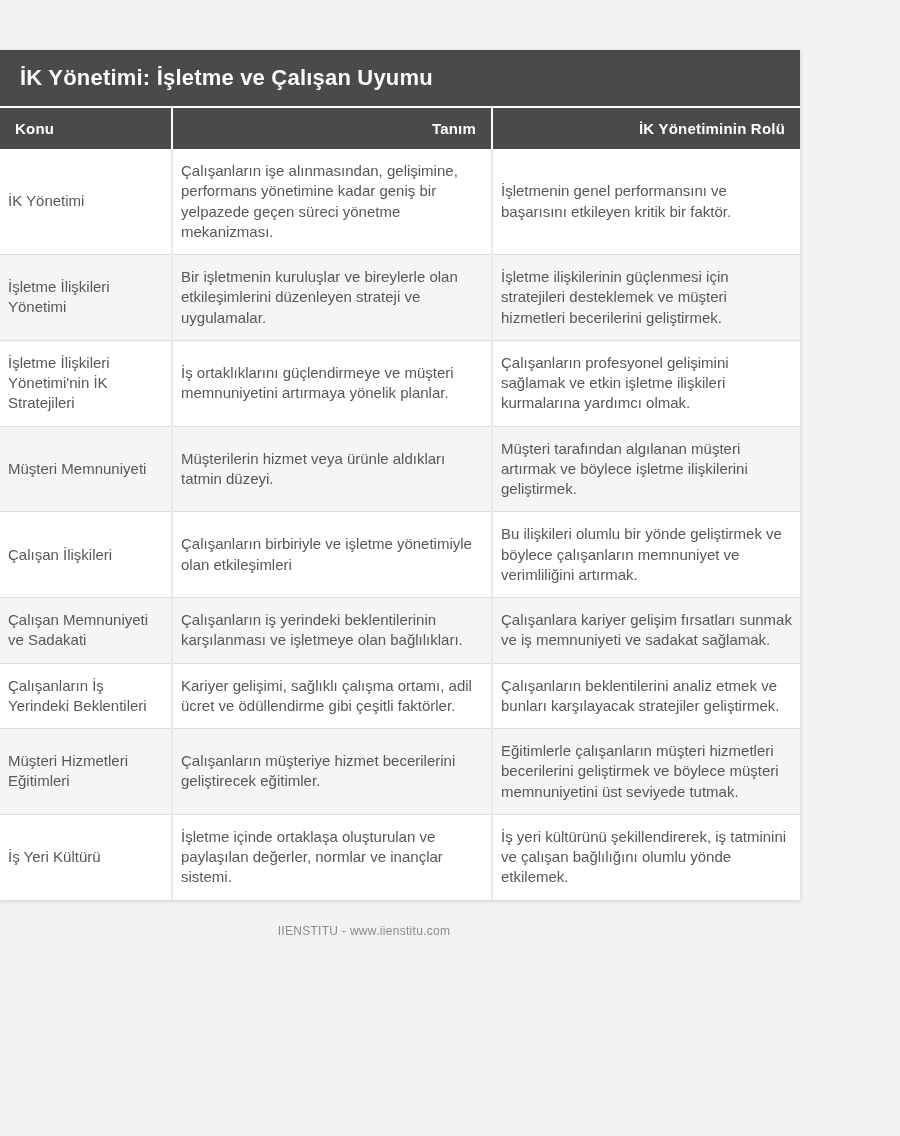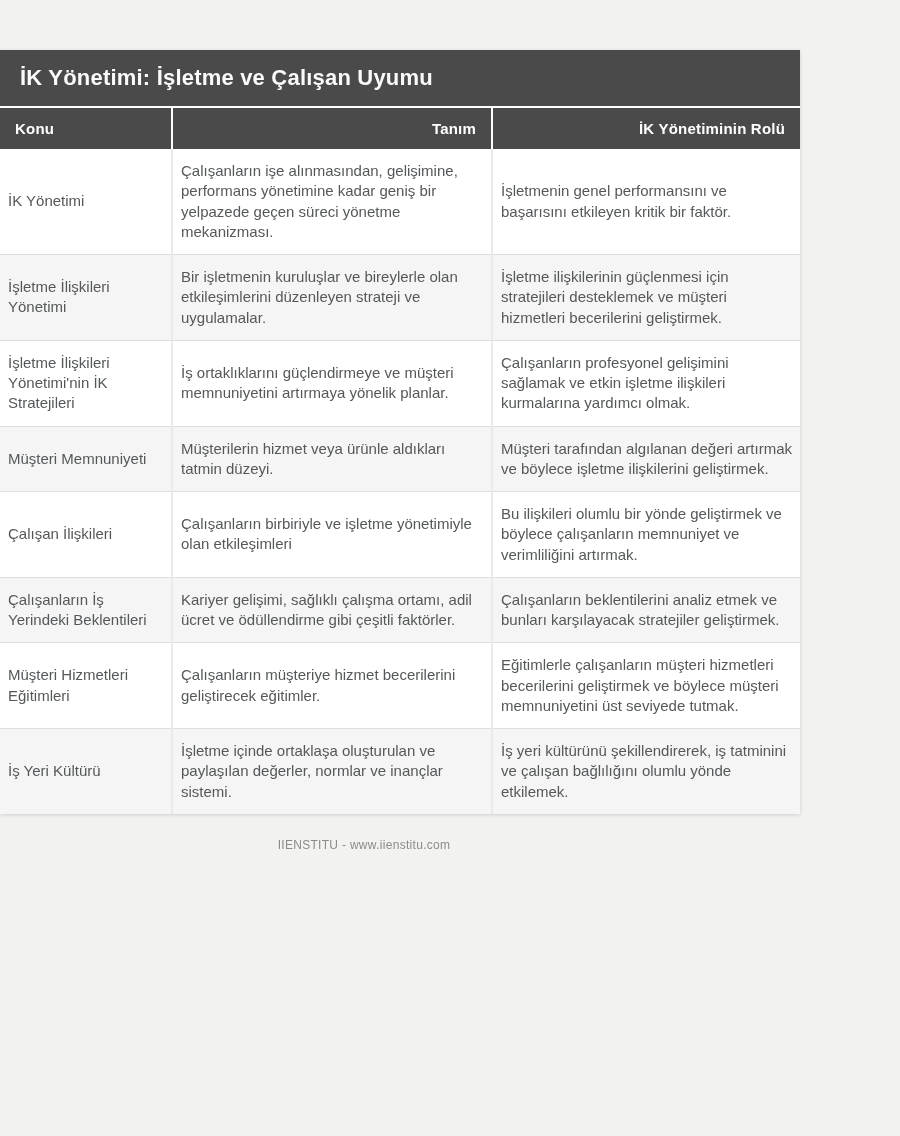--- a/index.html
+++ b/index.html
@@ -104,26 +104,31 @@
             <td>İşletme ilişkilerinin güçlenmesi için stratejileri desteklemek ve müşteri hizmetleri becerilerini geliştirmek.</td>
           </tr>
           <tr>
             <td>İşletme İlişkileri Yönetimi'nin İK Stratejileri</td>
             <td>İş ortaklıklarını güçlendirmeye ve müşteri memnuniyetini artırmaya yönelik planlar.</td>
             <td>Çalışanların profesyonel gelişimini sağlamak ve etkin işletme ilişkileri kurmalarına yardımcı olmak.</td>
           </tr>
           <tr>
             <td>Müşteri Memnuniyeti</td>
             <td>Müşterilerin hizmet veya ürünle aldıkları tatmin düzeyi.</td>
-            <td>Müşteri tarafından algılanan değeri artırmak ve böylece işletme ilişkilerini geliştirmek.</td>
+            <td>Müşteri tarafından algılanan müşteri artırmak ve böylece işletme ilişkilerini geliştirmek.</td>
           </tr>
           <tr>
             <td>Çalışan İlişkileri</td>
             <td>Çalışanların birbiriyle ve işletme yönetimiyle olan etkileşimleri</td>
             <td>Bu ilişkileri olumlu bir yönde geliştirmek ve böylece çalışanların memnuniyet ve verimliliğini artırmak.</td>
+          </tr>
+          <tr>
+            <td>Çalışan Memnuniyeti ve Sadakati</td>
+            <td>Çalışanların iş yerindeki beklentilerinin karşılanması ve işletmeye olan bağlılıkları.</td>
+            <td>Çalışanlara kariyer gelişim fırsatları sunmak ve iş memnuniyeti ve sadakat sağlamak.</td>
           </tr>
           <tr>
             <td>Çalışanların İş Yerindeki Beklentileri</td>
             <td>Kariyer gelişimi, sağlıklı çalışma ortamı, adil ücret ve ödüllendirme gibi çeşitli faktörler.</td>
             <td>Çalışanların beklentilerini analiz etmek ve bunları karşılayacak stratejiler geliştirmek.</td>
           </tr>
           <tr>
             <td>Müşteri Hizmetleri Eğitimleri</td>
             <td>Çalışanların müşteriye hizmet becerilerini geliştirecek eğitimler.</td>
             <td>Eğitimlerle çalışanların müşteri hizmetleri becerilerini geliştirmek ve böylece müşteri memnuniyetini üst seviyede tutmak.</td>

